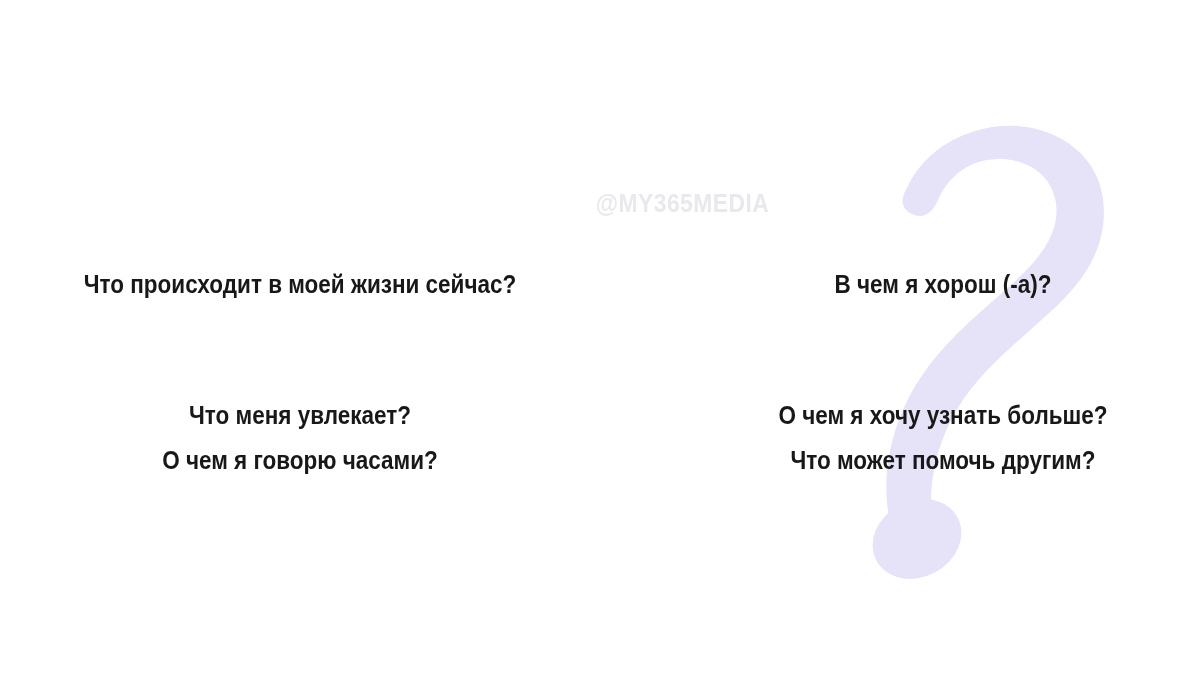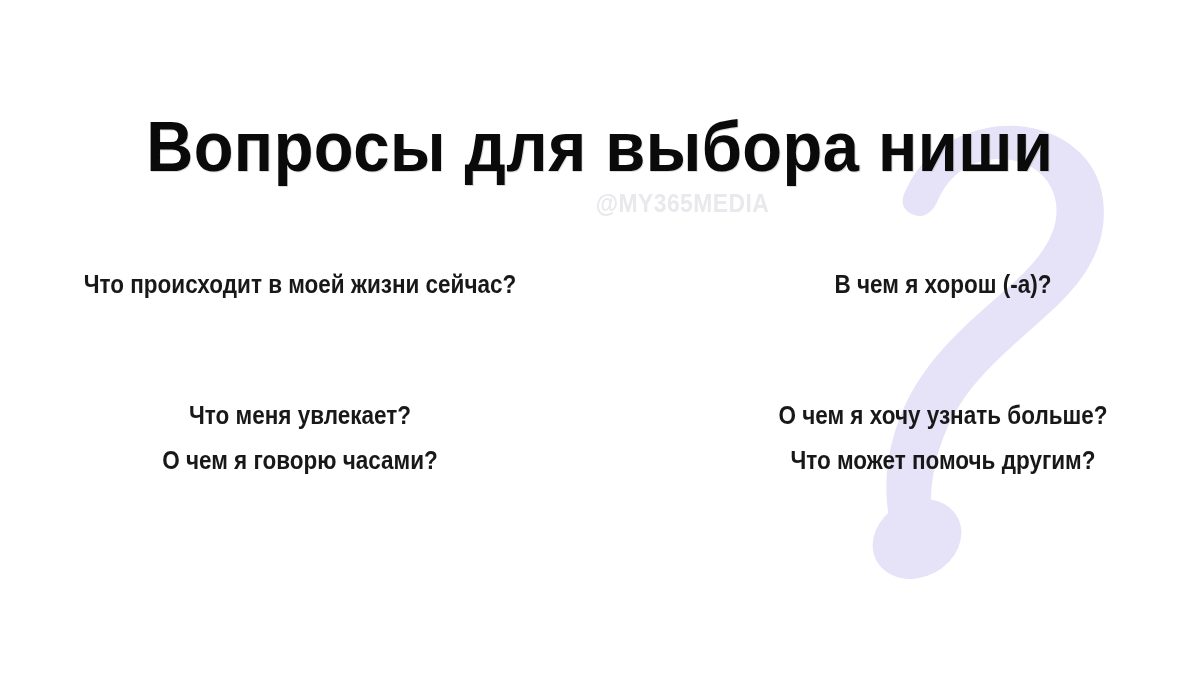--- a/index.html
+++ b/index.html
@@ -145,23 +145,20 @@
 
         <ellipse cx="62" cy="444" rx="46" ry="38" transform="rotate(-28 62 444)"></ellipse>
       </g>
     </svg>
   </div>
 
   <div class="watermark">
     <span class="watermark-text">@MY365MEDIA</span>
   </div>
 
-  <div class="title-row">
-    <span class="title-text">Вопросы для выбора ниши</span>
-  </div>
 
   <div class="columns">
 
     <div class="col col-left">
       <div class="q-line q-row-1">Что происходит в моей жизни сейчас?</div>
       <div class="q-line q-row-2">Что меня увлекает?</div>
       <div class="q-line q-row-3">О чем я говорю часами?</div>
     </div>
 
     <div class="col col-right">

